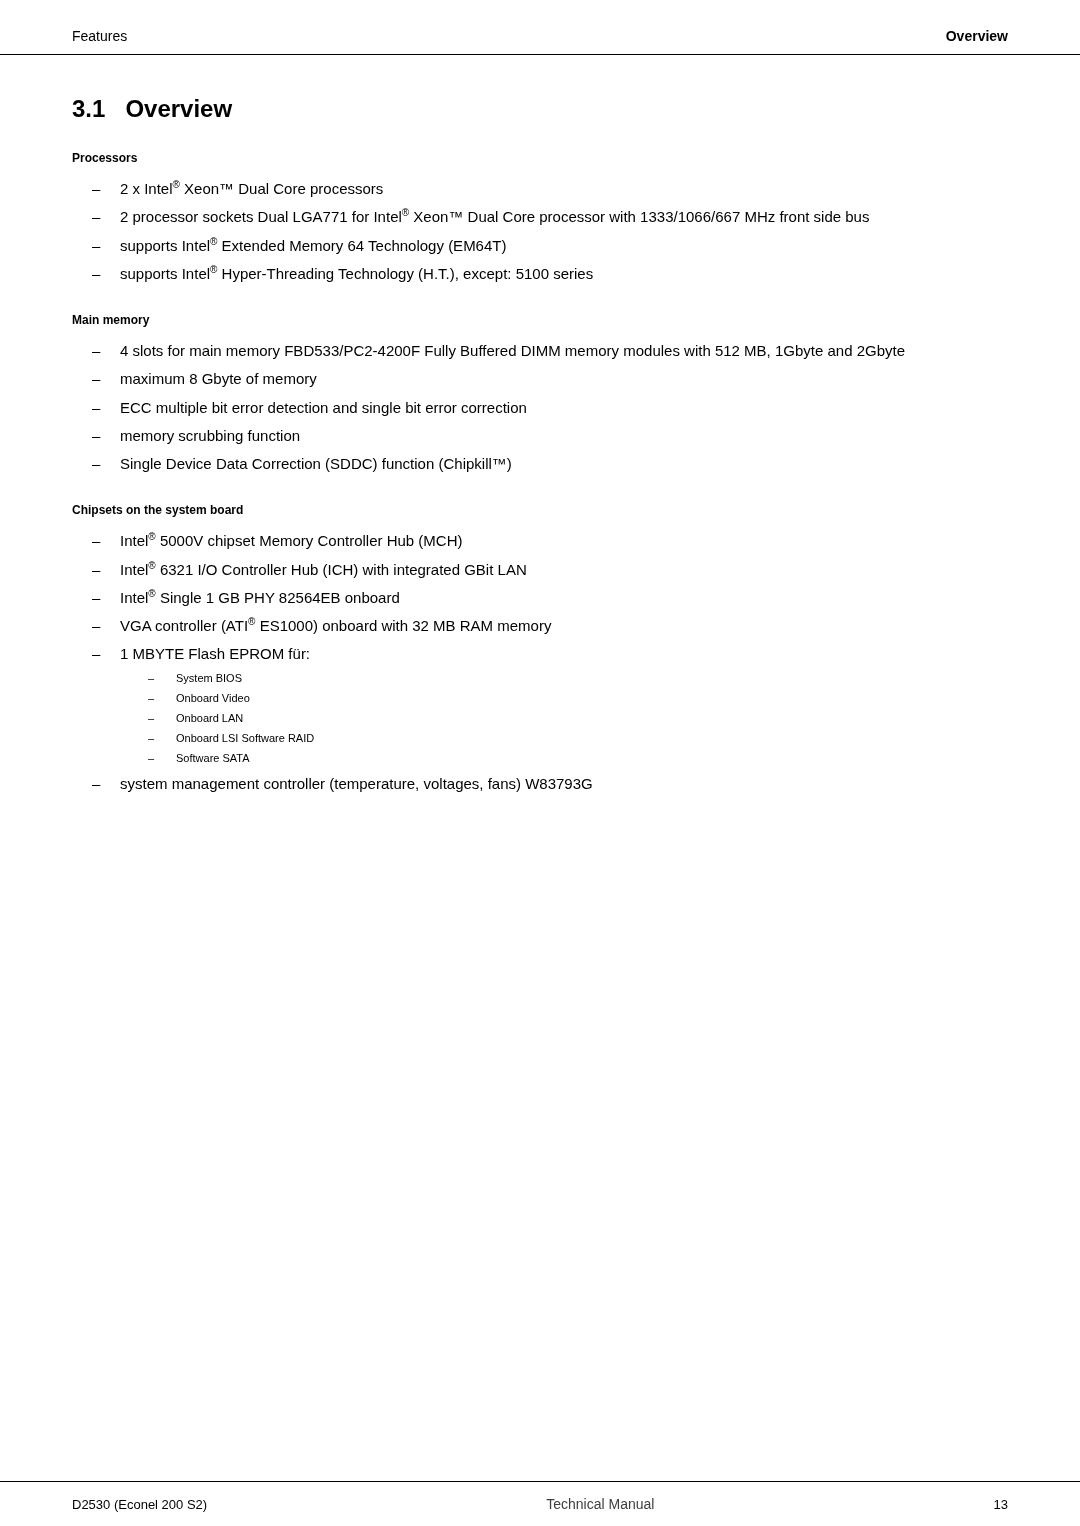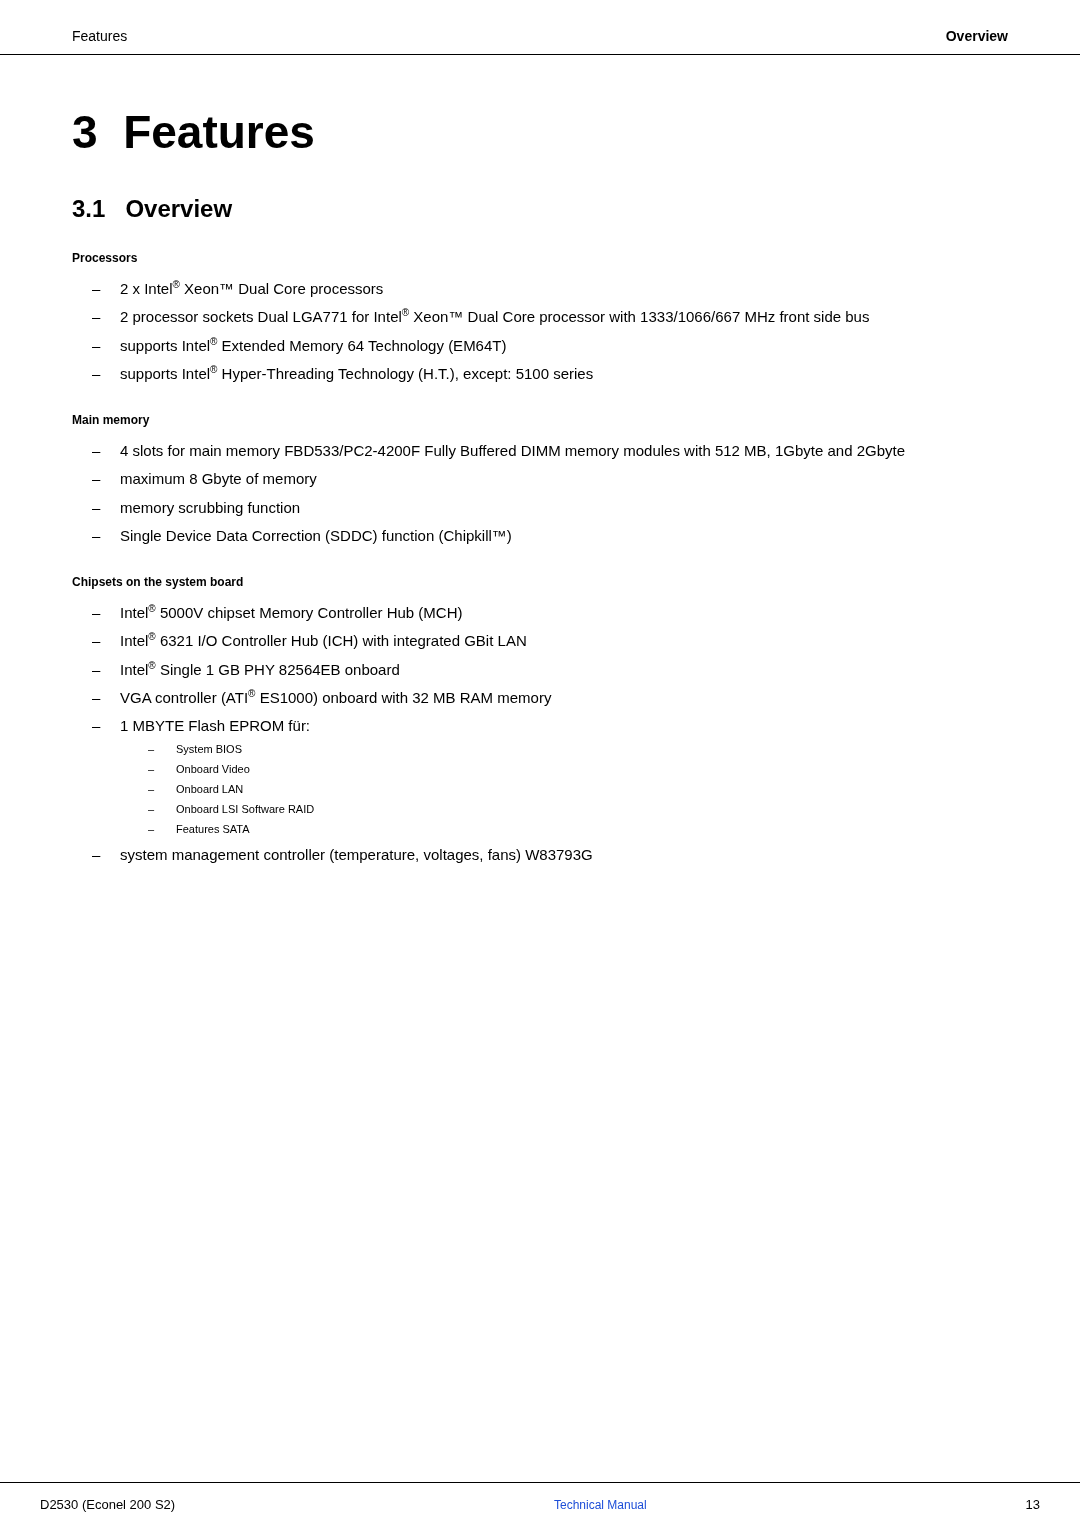--- a/index.html
+++ b/index.html
@@ -129,94 +129,92 @@
 
     
     .page-footer {
       position: absolute;
       bottom: 0;
       left: 0;
       right: 0;
       display: flex;
       justify-content: space-between;
       align-items: center;
-      padding: 14px 40px;
+      padding: 14px 72px;
       border-top: 1.5px solid #000000;
     }
 
     .footer-left {
       font-size: 13px;
       color: #000000;
     }
 
     .footer-center {
-      font-size: 12px;
-      color: #1d4ed8;
+      font-size: 14px;
+      color: #404040;
     }
 
     .footer-right {
       font-size: 13px;
       color: #000000;
     }
   </style>
 </head>
 <body>
 
 <div class="page-container">
 
   <div class="page-header">
     <span class="header-left">Features</span>
     <span class="header-right">Overview</span>
   </div>
 
   <div class="content">
 
-    <h1 class="chapter-title">
-      <span>3</span>&nbsp;&nbsp;<span>Features</span>
-    </h1>
 
     <h2 class="section-title">
       <span>3.1</span>&nbsp;&nbsp;&nbsp;<span>Overview</span>
     </h2>
 
     <div>
       <div class="subsection-heading">Processors</div>
       <ul class="bullet-list">
         <li>2 x Intel<sup>®</sup> Xeon™ Dual Core processors</li>
         <li>2 processor sockets Dual LGA771 for Intel<sup>®</sup> Xeon™ Dual Core processor with 1333/1066/667 MHz front side bus</li>
         <li>supports Intel<sup>®</sup> Extended Memory 64 Technology (EM64T)</li>
         <li>supports Intel<sup>®</sup> Hyper-Threading Technology (H.T.), except: 5100 series</li>
       </ul>
     </div>
 
     <div>
       <div class="subsection-heading">Main memory</div>
       <ul class="bullet-list">
         <li>4 slots for main memory FBD533/PC2-4200F Fully Buffered DIMM memory modules with 512 MB, 1Gbyte and 2Gbyte</li>
         <li>maximum 8 Gbyte of memory</li>
+        <li>ECC multiple bit error detection and single bit error correction</li>
         <li>memory scrubbing function</li>
         <li>Single Device Data Correction (SDDC) function (Chipkill™)</li>
       </ul>
     </div>
 
     <div>
       <div class="subsection-heading">Chipsets on the system board</div>
       <ul class="bullet-list">
         <li>Intel<sup>®</sup> 5000V chipset Memory Controller Hub (MCH)</li>
         <li>Intel<sup>®</sup> 6321 I/O Controller Hub (ICH) with integrated GBit LAN</li>
         <li>Intel<sup>®</sup> Single 1 GB PHY 82564EB onboard</li>
         <li>VGA controller (ATI<sup>®</sup> ES1000) onboard with 32 MB RAM memory</li>
         <li>
           1 MBYTE Flash EPROM für:
           <ul class="sub-bullet-list">
             <li>System BIOS</li>
             <li>Onboard Video</li>
             <li>Onboard LAN</li>
             <li>Onboard LSI Software RAID</li>
-            <li>Features SATA</li>
+            <li>Software SATA</li>
           </ul>
         </li>
         <li>system management controller (temperature, voltages, fans) W83793G</li>
       </ul>
     </div>
 
   </div>
 
   <div class="page-footer">
     <span class="footer-left">D2530 (Econel 200 S2)</span>

